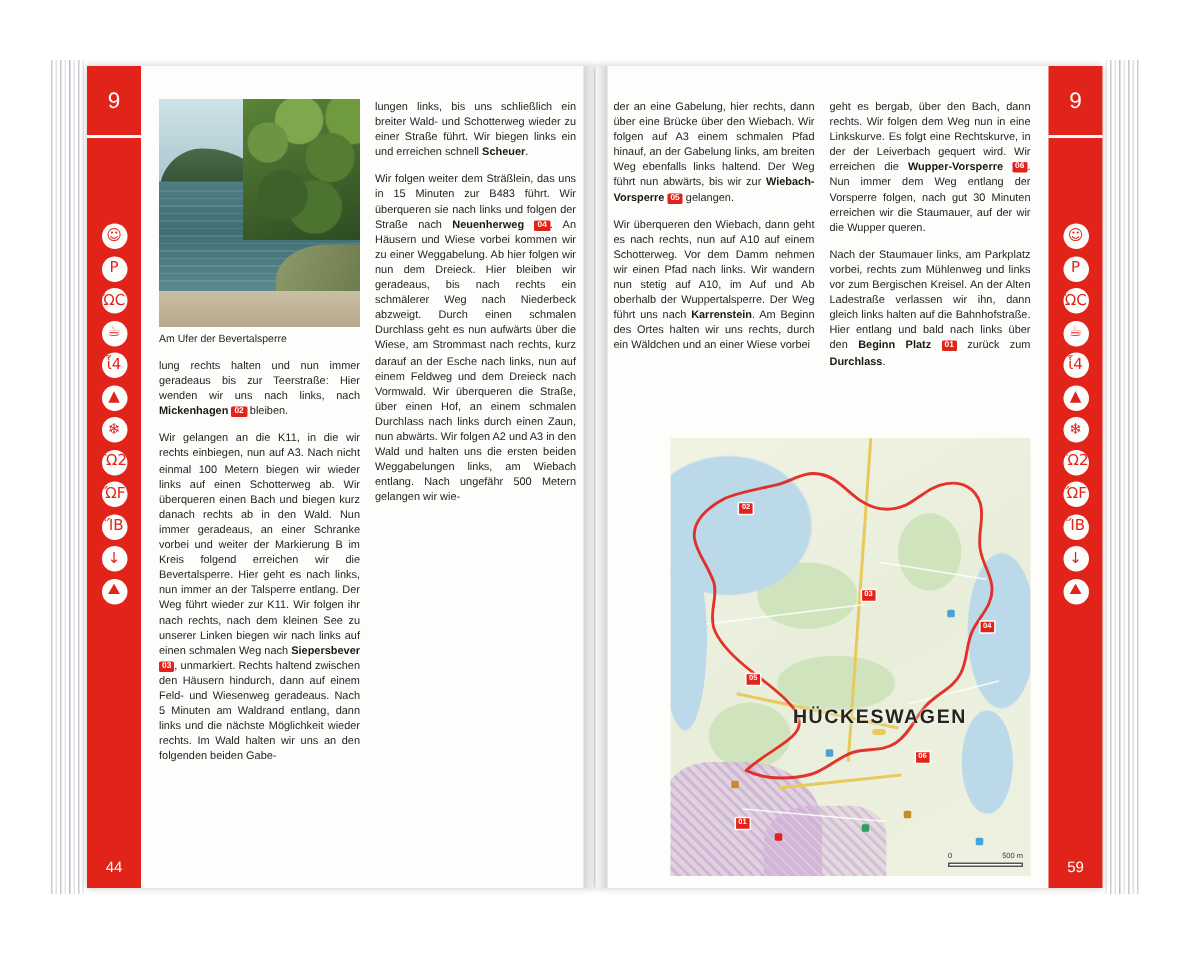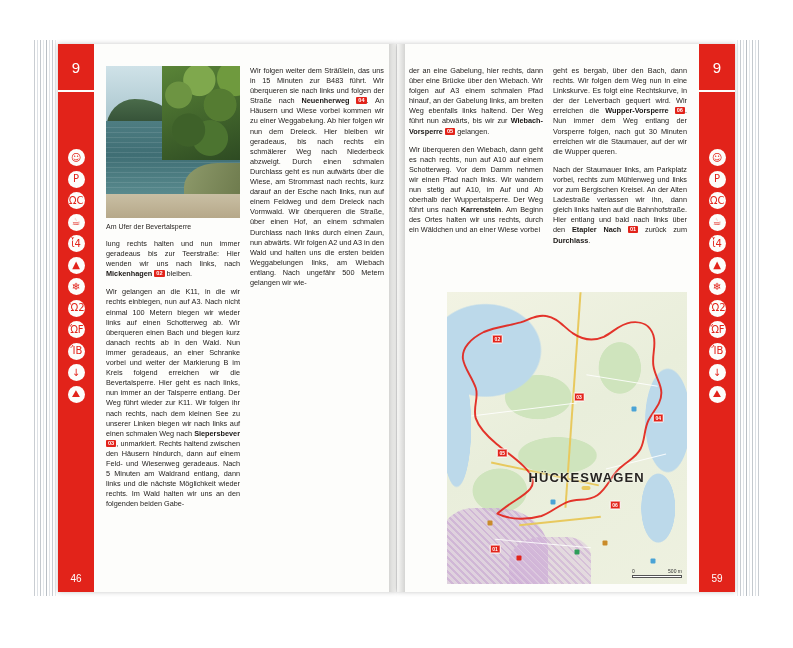--- a/index.html
+++ b/index.html
@@ -251,21 +251,21 @@
           <div class="micon">☕</div>
           <div class="micon">ἷ4</div>
           <div class="micon">▲</div>
           <div class="micon">❄</div>
           <div class="micon">Ὣ2</div>
           <div class="micon">ὬF</div>
           <div class="micon">ἽB</div>
           <div class="micon">↓</div>
           <div class="micon">⛰</div>
         </div>
-      <div class="pagenum">46</div>
+      <div class="pagenum">44</div>
     </div>
 
     <div class="body">
       <div class="cols">
         <div class="col">
           <div class="photo">
             <div class="sky"></div>
               <div class="far"></div>
               <div class="water"></div>
             <div class="ripple"></div>
@@ -274,20 +274,21 @@
               <div class="shore"></div>
           </div>
           <div class="caption">Am Ufer der Bevertalsperre</div>
           <div>
               <p class="txt"><span>lung rechts halten und nun immer geradeaus bis zur Teerstraße: Hier wenden wir uns nach links, nach </span><b>Mickenhagen</b><span> </span><span class="wp">02</span><span> bleiben.</span></p>
               <p class="txt"><span>Wir gelangen an die K11, in die wir rechts einbiegen, nun auf A3. Nach nicht einmal 100 Metern biegen wir wieder links auf einen Schotterweg ab. Wir überqueren einen Bach und biegen kurz danach rechts ab in den Wald. Nun immer geradeaus, an einer Schranke vorbei und weiter der Markierung B im Kreis folgend erreichen wir die Bevertalsperre. Hier geht es nach links, nun immer an der Talsperre entlang. Der Weg führt wieder zur K11. Wir folgen ihr nach rechts, nach dem kleinen See zu unserer Linken biegen wir nach links auf einen schmalen Weg nach </span><b>Siepersbever</b><span> </span><span class="wp">03</span><span>, unmarkiert. Rechts haltend zwischen den Häusern hindurch, dann auf einem Feld- und Wiesenweg geradeaus. Nach 5 Minuten am Waldrand entlang, dann links und die nächste Möglichkeit wieder rechts. Im Wald halten wir uns an den folgenden beiden Gabe-</span></p>
             </div>
         </div>
         <div class="col">
           <div>
+              <p class="txt"><span>lungen links, bis uns schließlich ein breiter Wald- und Schotterweg wieder zu einer Straße führt. Wir biegen links ein und erreichen schnell </span><b>Scheuer</b><span>.</span></p>
               <p class="txt"><span>Wir folgen weiter dem Sträßlein, das uns in 15 Minuten zur B483 führt. Wir überqueren sie nach links und folgen der Straße nach </span><b>Neuenherweg</b><span> </span><span class="wp">04</span><span>. An Häusern und Wiese vorbei kommen wir zu einer Weggabelung. Ab hier folgen wir nun dem Dreieck. Hier bleiben wir geradeaus, bis nach rechts ein schmälerer Weg nach Niederbeck abzweigt. Durch einen schmalen Durchlass geht es nun aufwärts über die Wiese, am Strommast nach rechts, kurz darauf an der Esche nach links, nun auf einem Feldweg und dem Dreieck nach Vormwald. Wir überqueren die Straße, über einen Hof, an einem schmalen Durchlass nach links durch einen Zaun, nun abwärts. Wir folgen A2 und A3 in den Wald und halten uns die ersten beiden Weggabelungen links, am Wiebach entlang. Nach ungefähr 500 Metern gelangen wir wie-</span></p>
             </div>
         </div>
       </div>
     </div>
   </div>
 
   <div class="page right">
 
     <div class="redbar">
@@ -313,21 +314,21 @@
       <div class="cols">
         <div class="col">
           <div>
               <p class="txt"><span>der an eine Gabelung, hier rechts, dann über eine Brücke über den Wiebach. Wir folgen auf A3 einem schmalen Pfad hinauf, an der Gabelung links, am breiten Weg ebenfalls links haltend. Der Weg führt nun abwärts, bis wir zur </span><b>Wiebach-Vorsperre</b><span> </span><span class="wp">05</span><span> gelangen.</span></p>
               <p class="txt"><span>Wir überqueren den Wiebach, dann geht es nach rechts, nun auf A10 auf einem Schotterweg. Vor dem Damm nehmen wir einen Pfad nach links. Wir wandern nun stetig auf A10, im Auf und Ab oberhalb der Wuppertalsperre. Der Weg führt uns nach </span><b>Karrenstein</b><span>. Am Beginn des Ortes halten wir uns rechts, durch ein Wäldchen und an einer Wiese vorbei</span></p>
             </div>
         </div>
         <div class="col">
           <div>
               <p class="txt"><span>geht es bergab, über den Bach, dann rechts. Wir folgen dem Weg nun in eine Linkskurve. Es folgt eine Rechtskurve, in der der Leiverbach gequert wird. Wir erreichen die </span><b>Wupper-Vorsperre</b><span> </span><span class="wp">06</span><span>. Nun immer dem Weg entlang der Vorsperre folgen, nach gut 30 Minuten erreichen wir die Staumauer, auf der wir die Wupper queren.</span></p>
-              <p class="txt"><span>Nach der Staumauer links, am Parkplatz vorbei, rechts zum Mühlenweg und links vor zum Bergischen Kreisel. An der Alten Ladestraße verlassen wir ihn, dann gleich links halten auf die Bahnhofstraße. Hier entlang und bald nach links über den </span><b>Etapler Nach</b><span> </span><span class="wp">01</span><span> zurück zum </span><b>Durchlass</b><span>.</span></p>
+              <p class="txt"><span>Nach der Staumauer links, am Parkplatz vorbei, rechts zum Mühlenweg und links vor zum Bergischen Kreisel. An der Alten Ladestraße verlassen wir ihn, dann gleich links halten auf die Bahnhofstraße. Hier entlang und bald nach links über den </span><b>Beginn Platz</b><span> </span><span class="wp">01</span><span> zurück zum </span><b>Durchlass</b><span>.</span></p>
             </div>
         </div>
       </div>
 
       <div class="map" style="position:absolute; left:12px; right:12px; bottom:8px; width:auto; height:292px;margin-left:38px;">
         <div class="base"></div>
         <div class="urban"></div>
         <div class="urban2"></div>
 
         <div class="roads">

